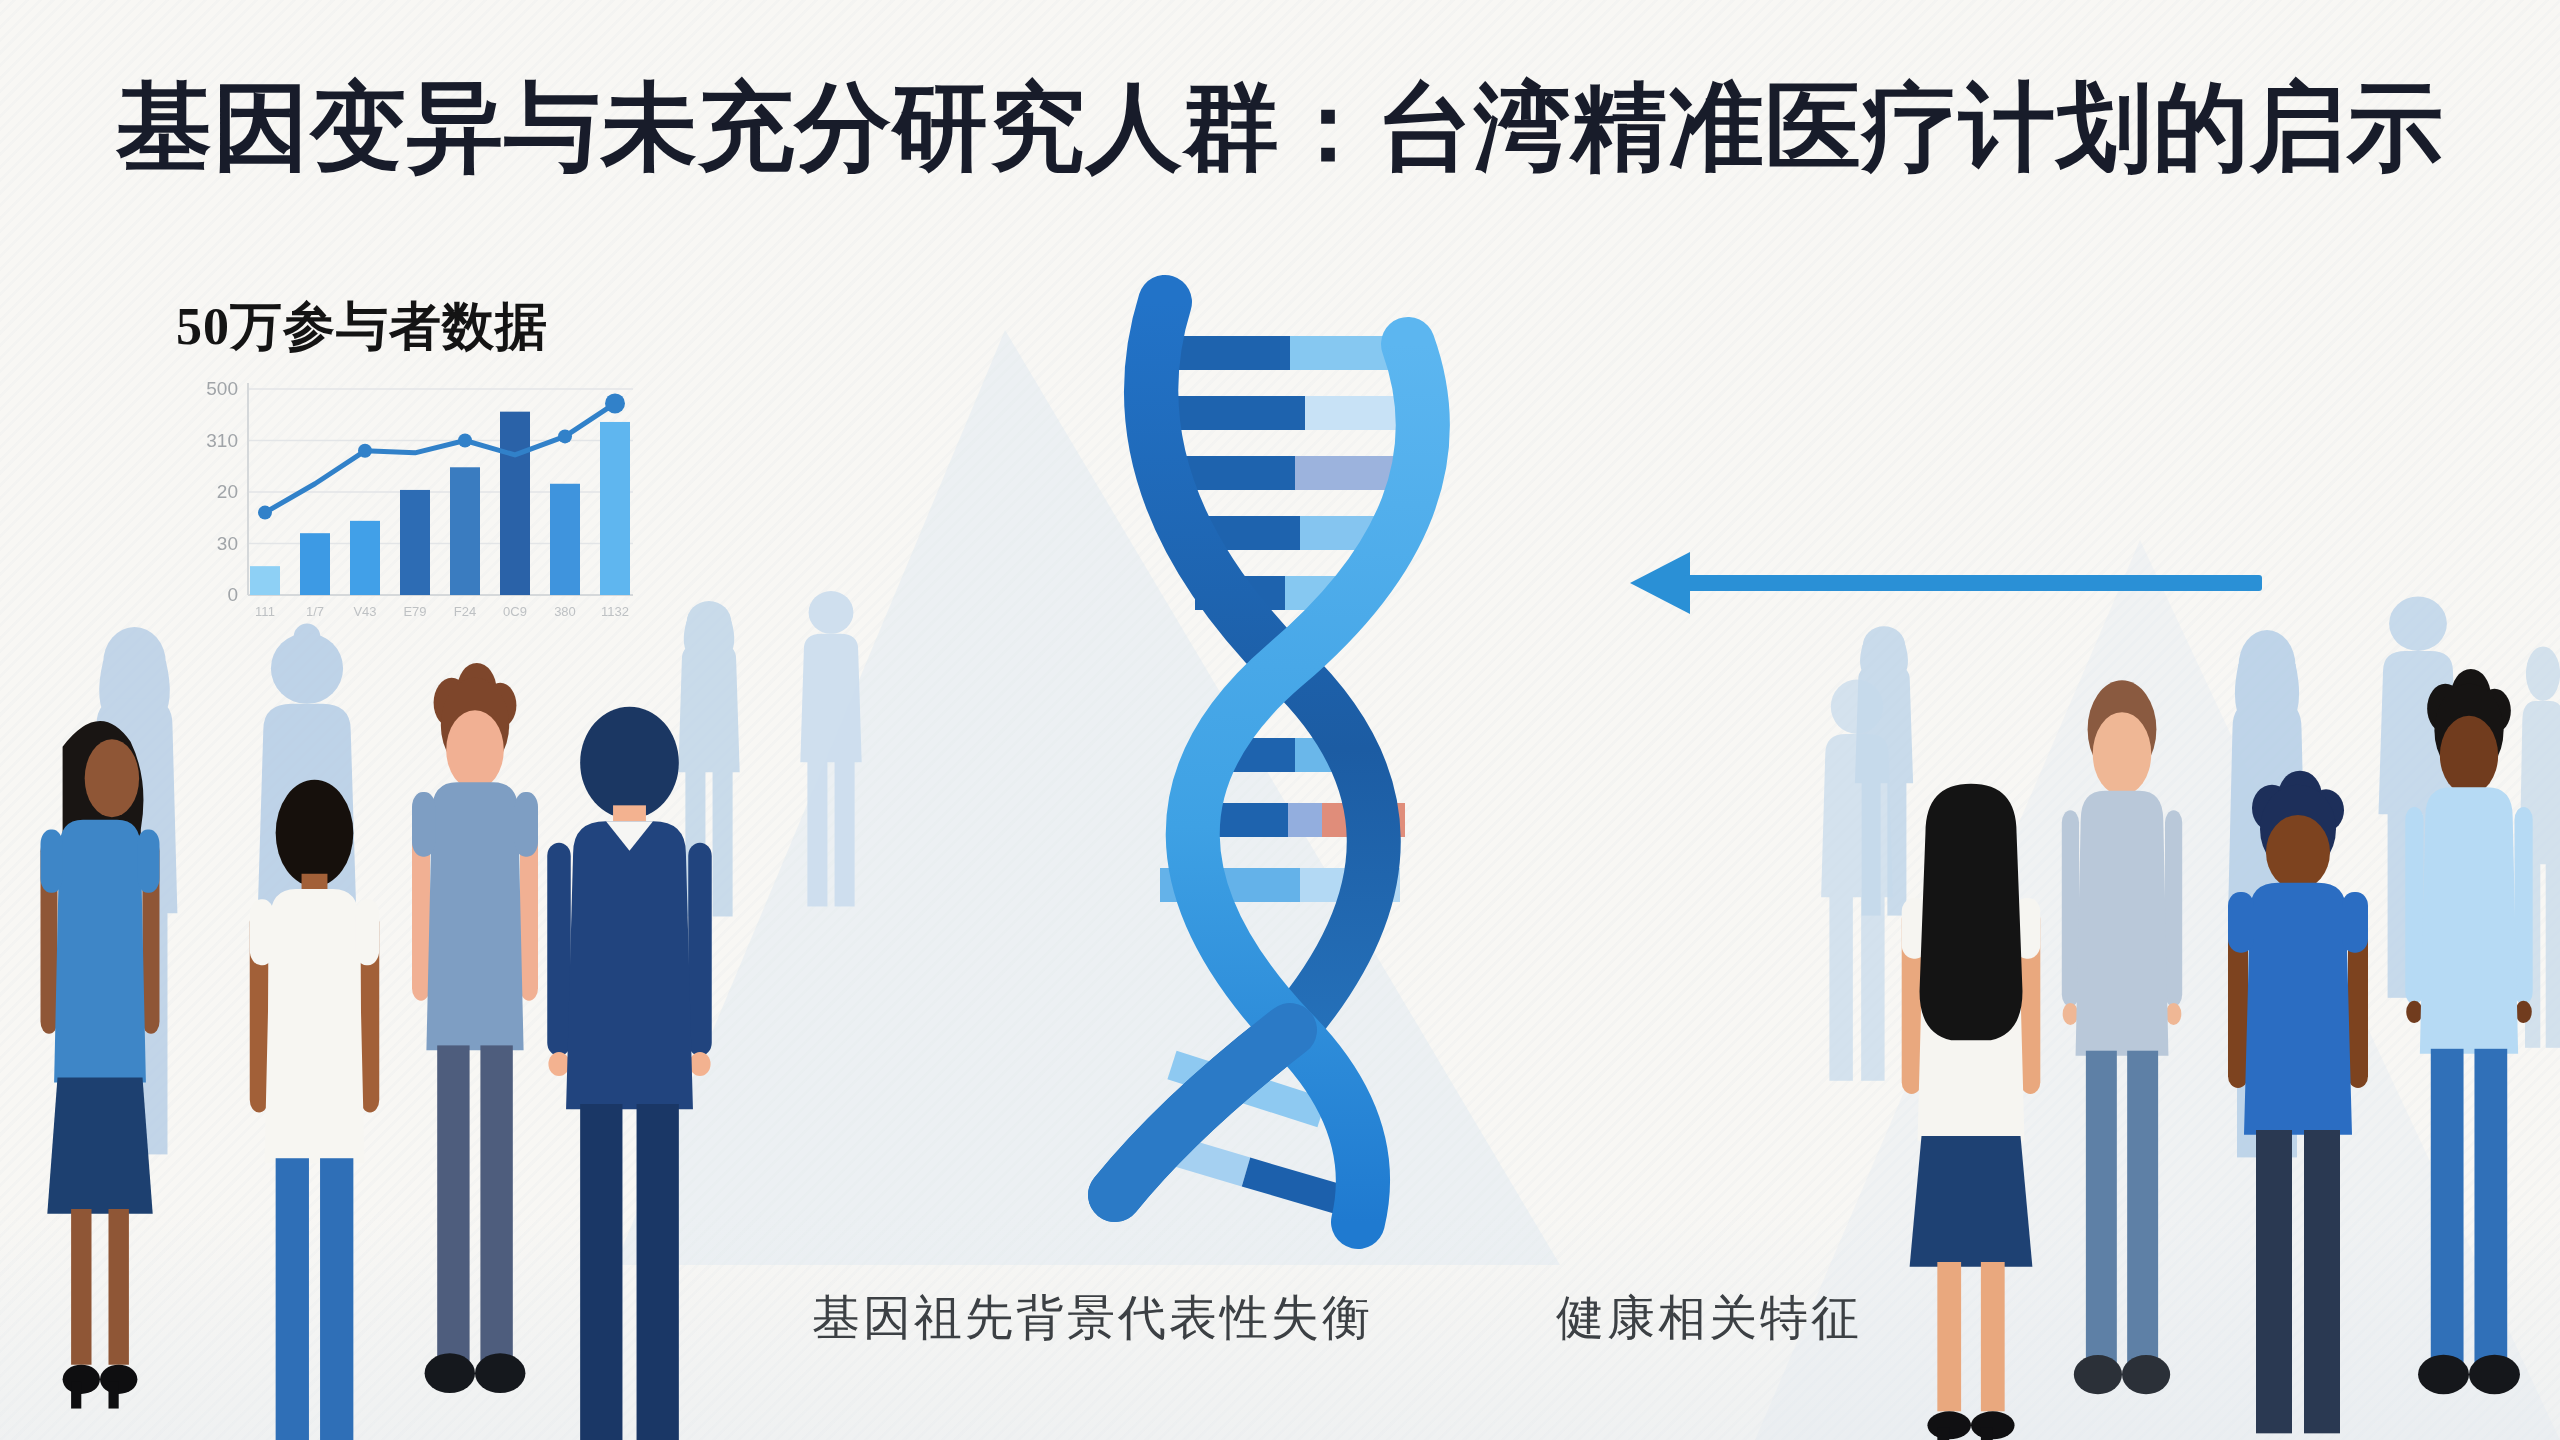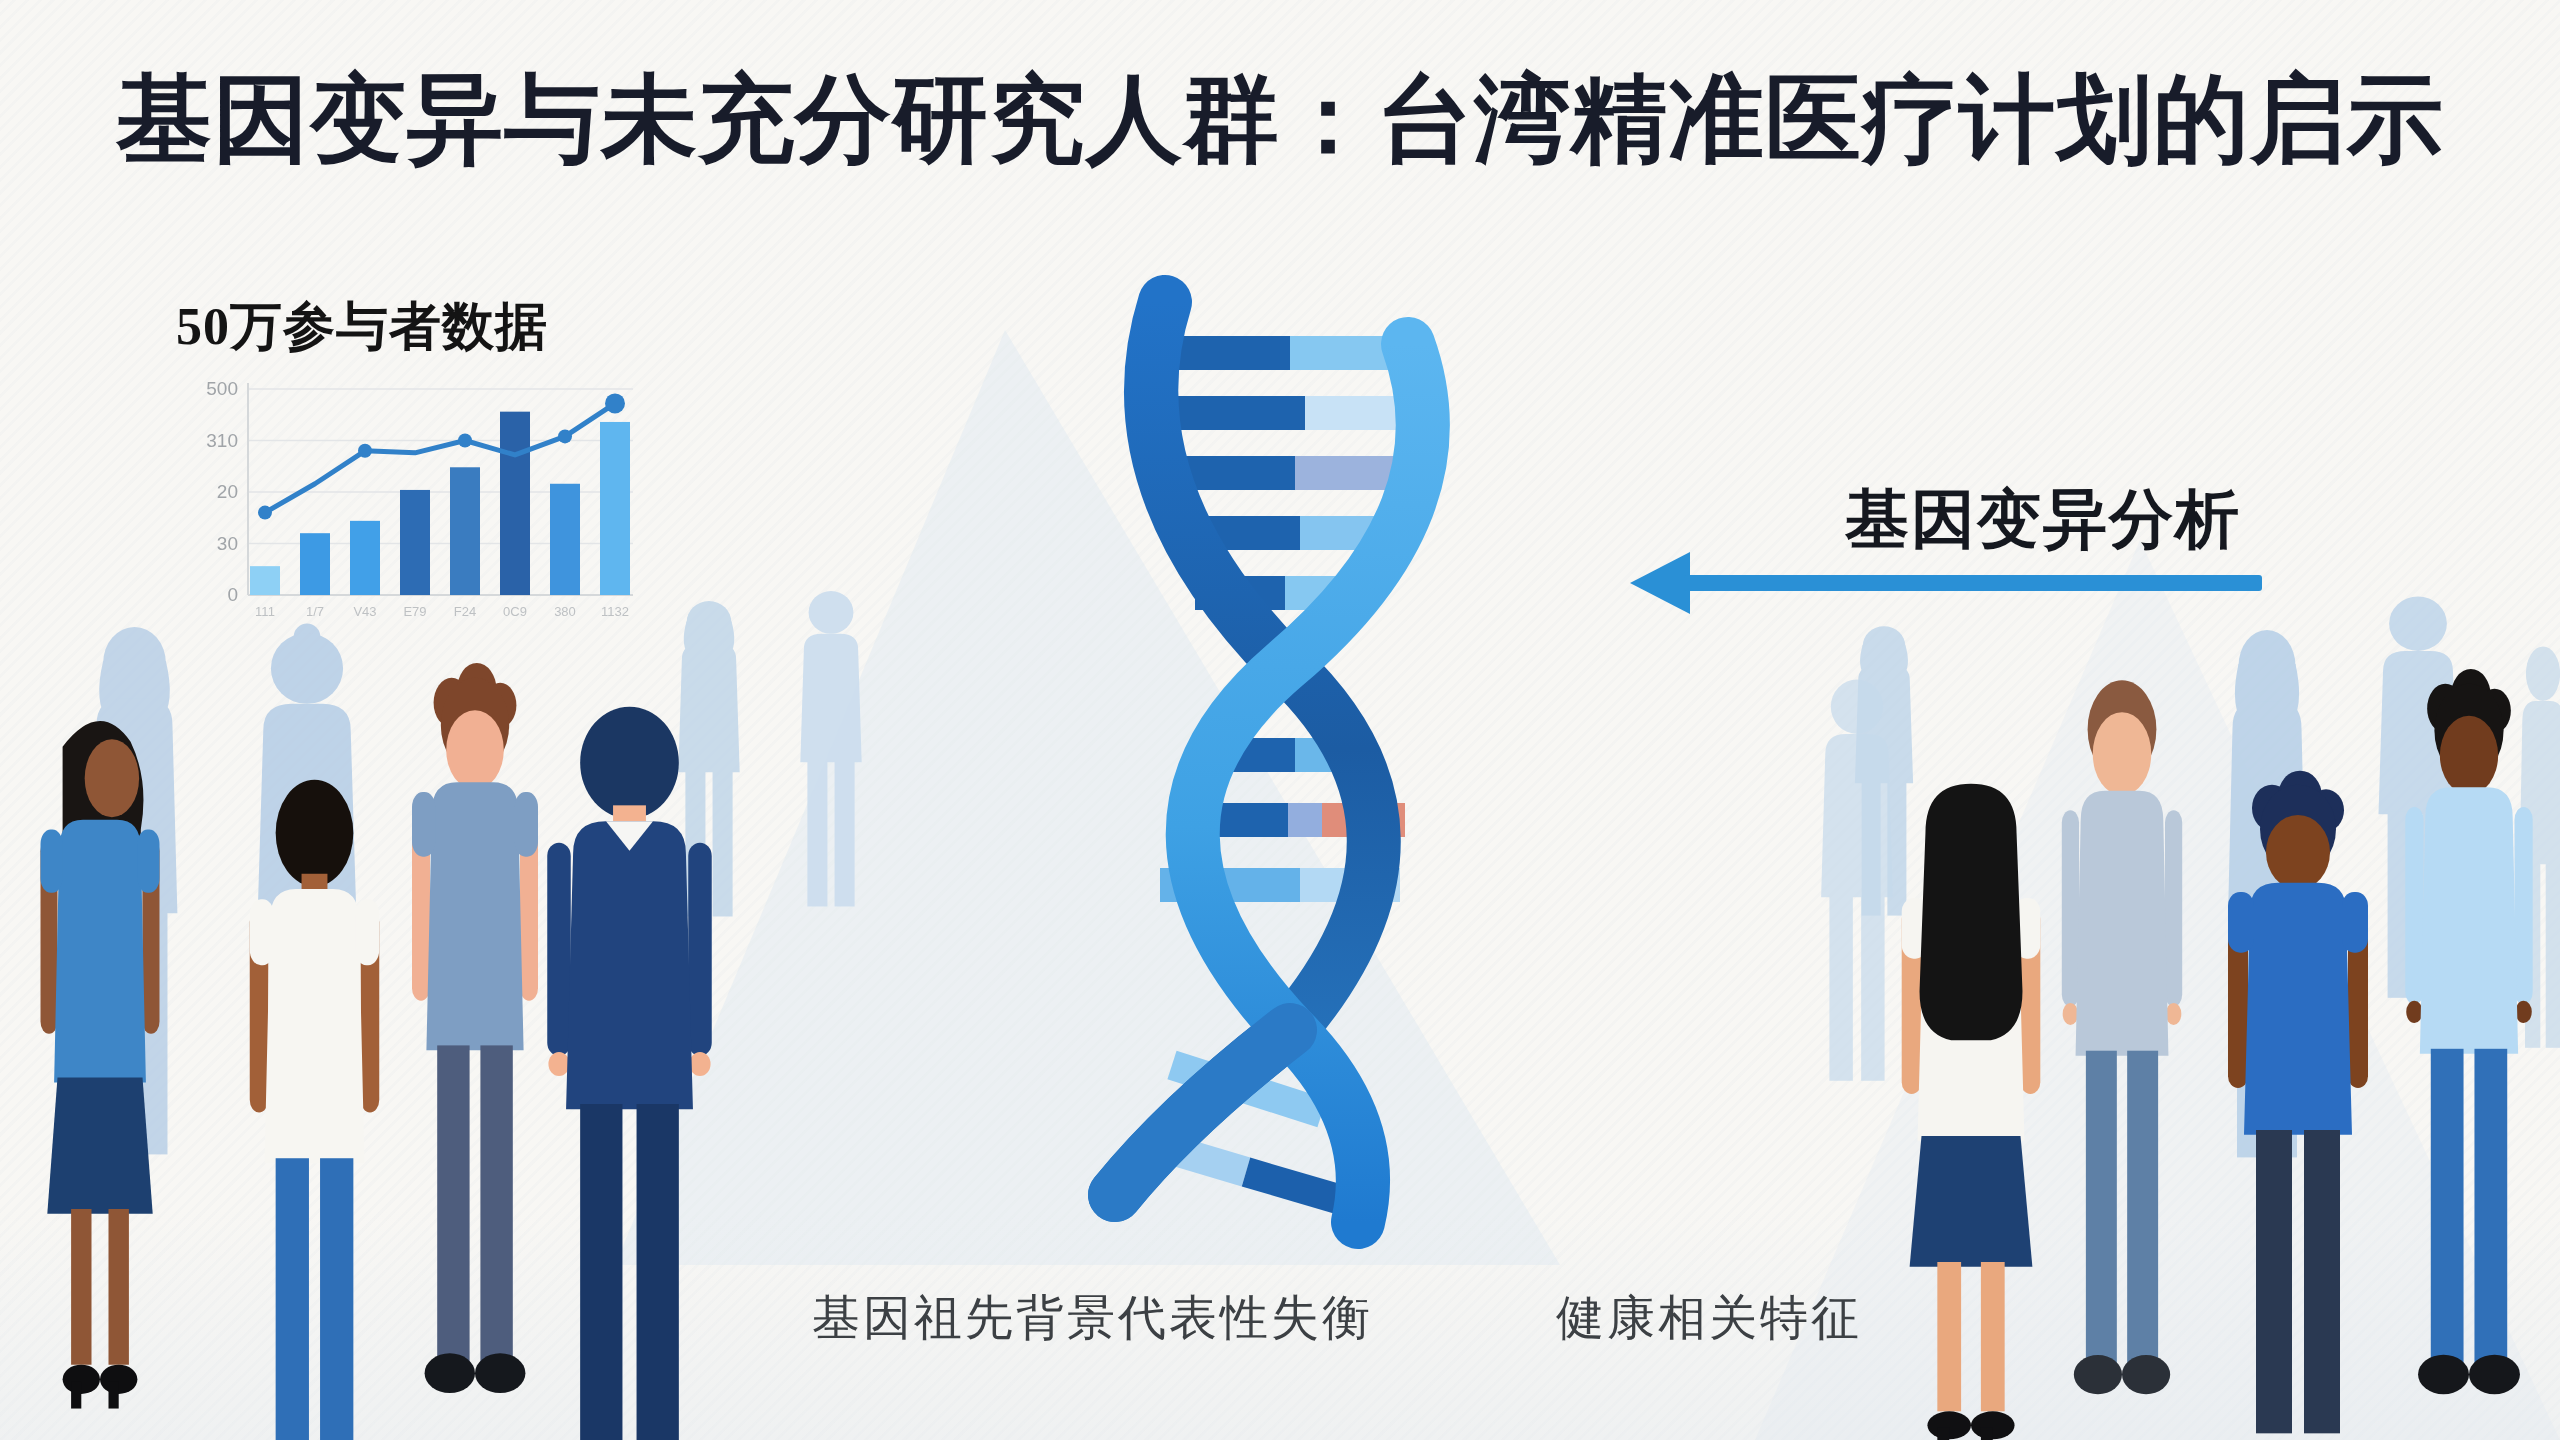--- a/index.html
+++ b/index.html
@@ -5,21 +5,21 @@
   html,body{margin:0;padding:0;background:#e9e9e9;}
   #canvas{
     position:relative;width:2560px;height:1440px;overflow:hidden;
     background:
       repeating-linear-gradient(135deg, rgba(208,216,224,0.10) 0 3px, rgba(255,255,255,0) 3px 9px),
       #f8f7f4;
     font-family:"Liberation Sans", sans-serif;
   }
   .abs{position:absolute;}
   #main-title{
-    left:0;right:0;top:56px;text-align:center;
+    left:0;right:0;top:64px;text-align:center;
     font-size:96px;font-weight:900;color:#181c2a;letter-spacing:1px;
     white-space:nowrap;
   }
   #chart-heading{
     left:176px;top:292px;font-size:52px;font-weight:900;color:#141414;letter-spacing:1px;font-family:Liberation Serif, serif;
   }
   #arrow-label{
     left:1845px;top:476px;font-size:64px;font-weight:900;color:#15181f;letter-spacing:2px;
   }
   .caption{
@@ -298,18 +298,17 @@
 
     <path d="M105,32 Q48,215 225,395 Q400,560 230,760 Q120,845 55,925" fill="none" stroke="url(#gA)" stroke-width="54" stroke-linecap="round"></path>
     <path d="M348,74 Q408,240 225,395 Q38,555 230,760 Q322,852 298,952" fill="none" stroke="url(#gB)" stroke-width="54" stroke-linecap="round"></path>
     <path d="M230,760 Q120,845 55,925" fill="none" stroke="#2b7ac6" stroke-width="54" stroke-linecap="round"></path>
   </svg>
 
   <svg class="abs" style="left:1620px;top:548px;width:650px;height:70px" viewBox="0 0 650 70">
     <polygon points="10,35 70,4 70,66" fill="#2a90d6"></polygon>
     <rect x="64" y="27" width="578" height="16" rx="3" fill="#2a90d6"></rect>
   </svg>
-  <div id="arrow-label" class="abs">基因变异分析</div>
 
   <div id="caption-right" class="abs caption">健康相关特征</div>
   <div id="caption-left" class="abs caption">基因祖先背景代表性失衡</div>
 
 </div>
 
 </body></html>

